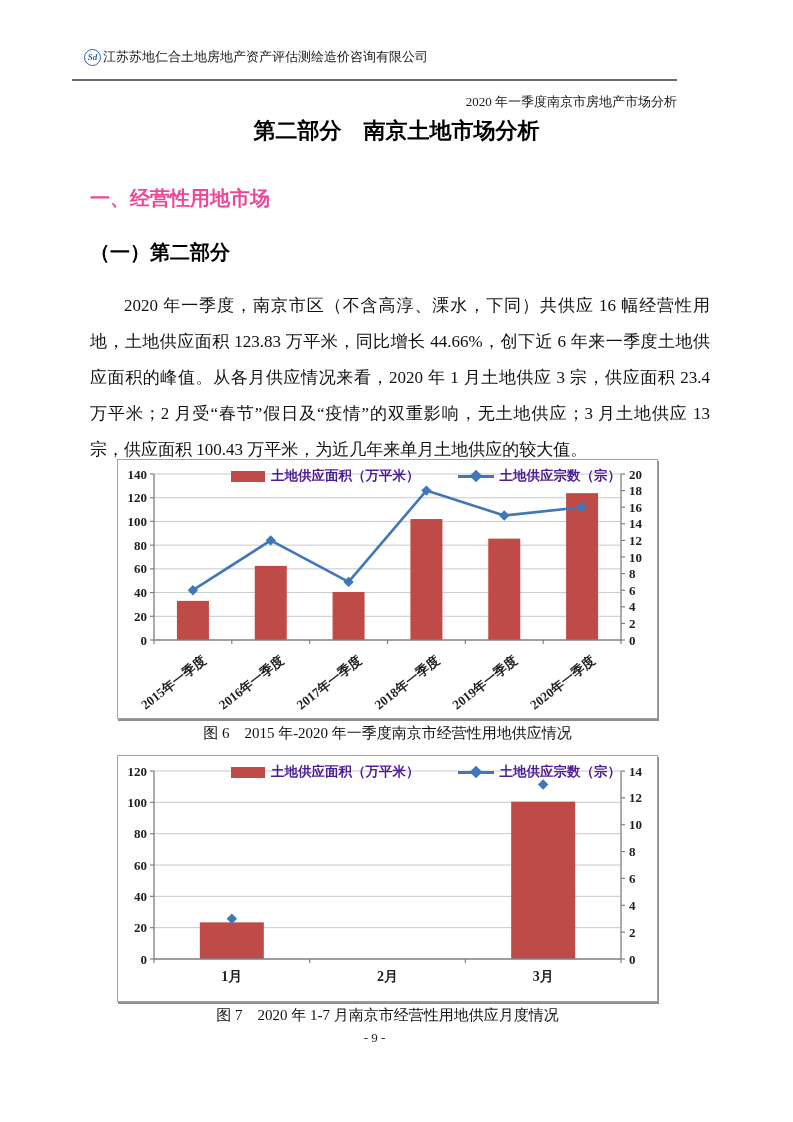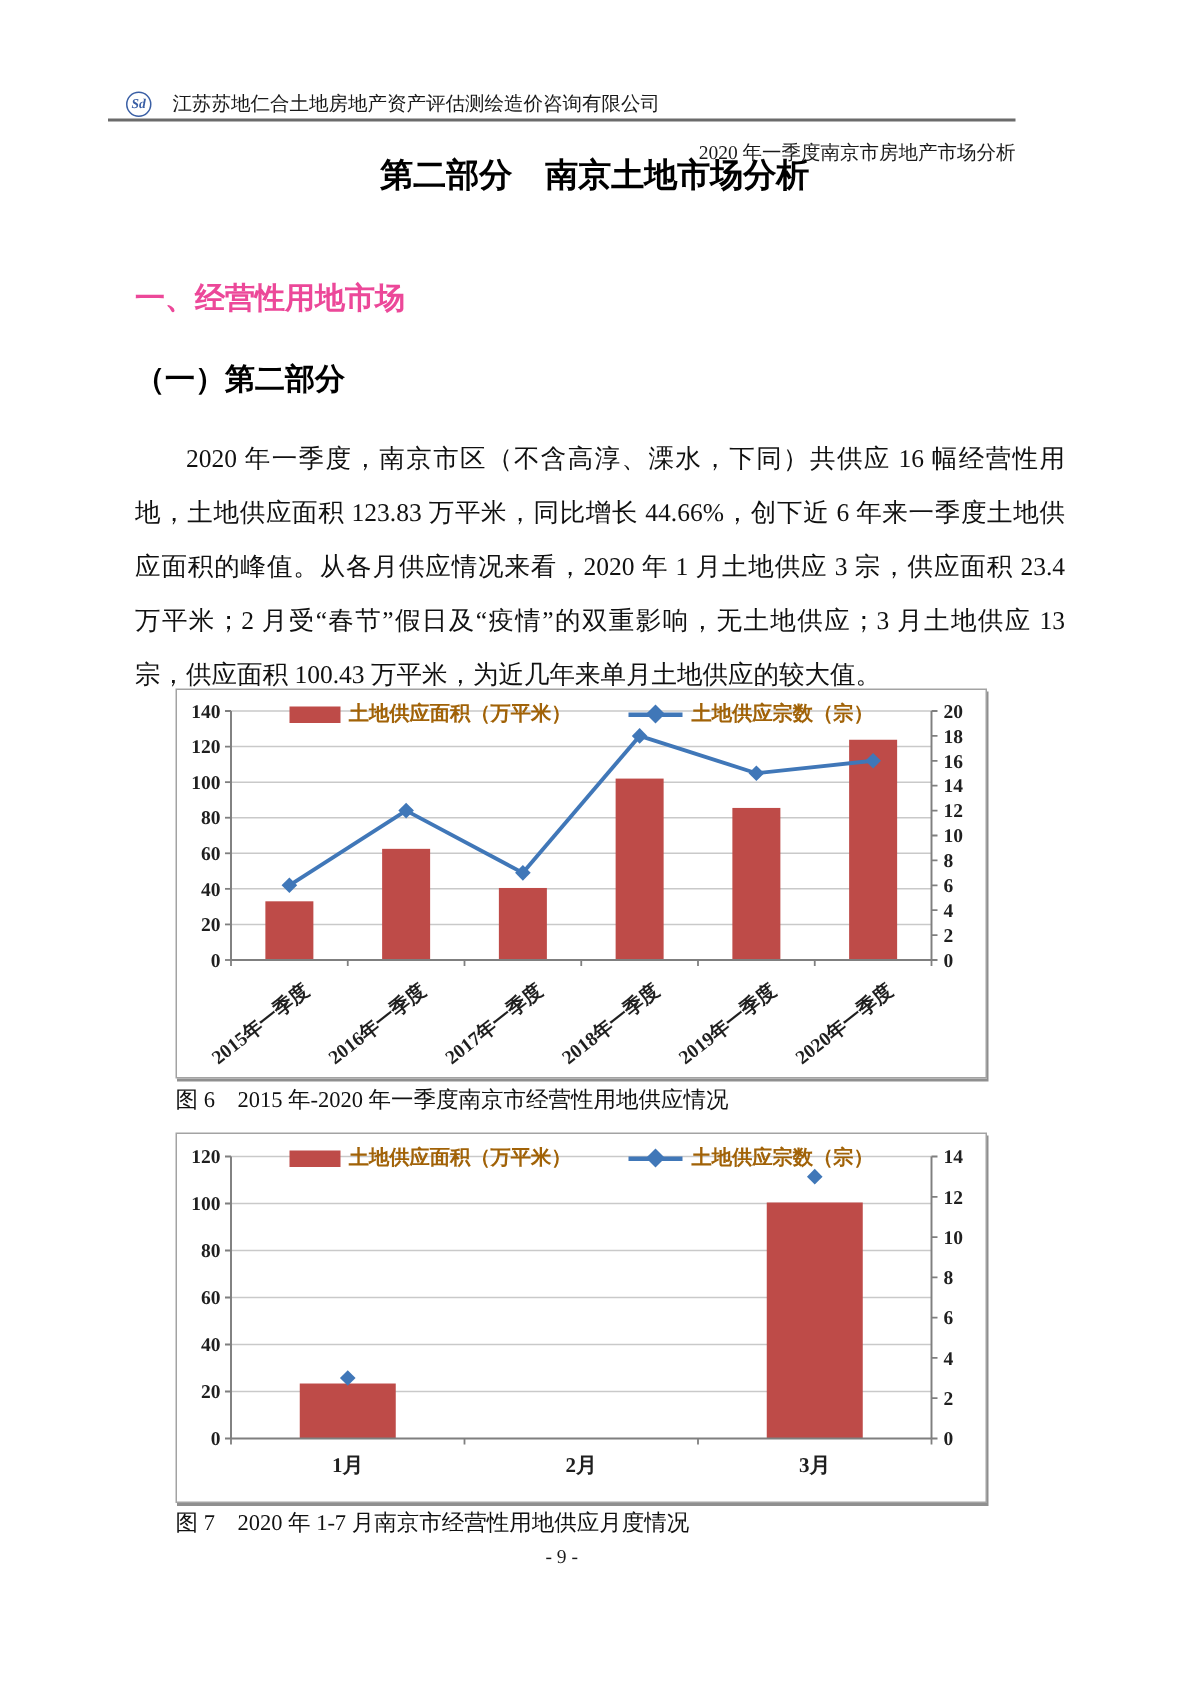--- a/index.html
+++ b/index.html
@@ -1,54 +1,54 @@
 <!DOCTYPE html>
 <html style="--bar: #BE4B48; --line: #4077B8;"><head>
 <meta charset="utf-8">
 <style>
   html,body { margin:0; padding:0; }
   body {
     width:793px; height:1122px; position:relative; background:#ffffff;
     font-family:"Liberation Serif", serif; color:#1a1a1a; overflow:hidden;
   }
   
-  .hdr-left { position:absolute; left:84px; top:60px; display:flex; align-items:center; gap:14px; font-size:13px; white-space:nowrap; }
+  .hdr-left { position:absolute; left:84px; top:48px; display:flex; align-items:center; gap:2px; font-size:13px; white-space:nowrap; }
   .logo {
     width:17px; height:17px; border:1.5px solid #3a5fa5; border-radius:50%;
     color:#3a5fa5; font:italic 700 9px "Liberation Serif", serif;
     display:inline-flex; align-items:center; justify-content:center; box-sizing:border-box;
   }
   .hdr-right { position:absolute; right:116px; top:54px; font-size:13px; white-space:nowrap;margin-top:39px; }
   .rule { position:absolute; left:72px; top:79px; width:605px; height:2px; background:#6b6b6b; }
   
-  .part-title { position:absolute; top:102px; left:0; width:100%; text-align:center; margin:0;
+  .part-title { position:absolute; top:116px; left:0; width:100%; text-align:center; margin:0;
     font:700 22px "Liberation Sans", sans-serif; color:#000; }
   .h2 { position:absolute; top:185px; left:90px; margin:0; font:700 20px "Liberation Sans", sans-serif; color:#ec4899; }
   .h3 { position:absolute; top:239px; left:90px; margin:0; font:700 20px "Liberation Sans", sans-serif; color:#000; }
   
   .body-par { position:absolute; top:288px; left:90px; width:620px; margin:0;
     font-size:17px; line-height:36px; text-align:justify; text-indent:2em; color:#111; }
   
   .figure { position:absolute; left:117px; width:539px; background:#fff;
     border:1px solid #a3a3a3; box-shadow:1px 2px 0 #8f8f8f; }
   #fig6 { top:459px; height:258px; }
   #fig7 { top:755px; height:245px; }
   .figure svg { display:block; }
   svg text.ax  { font:700 13px "Liberation Serif", serif; fill:#1f1f1f; }
   svg text.xl  { font:700 13px "Liberation Serif", serif; fill:#1f1f1f; }
   svg text.xl2 { font:700 14px "Liberation Serif", serif; fill:#1f1f1f; }
-  .legend { position:absolute; left:36px; right:36px; top:7px; display:flex; justify-content:center;
-    align-items:center; gap:38px; font-weight:700; font-size:13.5px; color:#a16207; white-space:nowrap; }
+  .legend { position:absolute; left:36px; right:36px; top:7px; display:flex; justify-content:flex-end;
+    align-items:center; gap:38px; font-weight:700; font-size:13.5px; color:#4c1d95; white-space:nowrap; }
   .litem { display:flex; align-items:center; gap:6px; }
   .sw-bar { width:34px; height:11px; background:var(--bar,#be4b48); display:inline-block; }
   .sw-line { width:36px; height:3px; background:var(--line,#4077b8); position:relative; display:inline-block; }
   .sw-line .dia { position:absolute; left:50%; top:50%; width:9px; height:9px;
     background:var(--line,#4077b8); transform:translate(-50%,-50%) rotate(45deg); }
   
-  .caption { position:absolute; left:117px; width:541px; text-align:left; font-size:15px; color:#111; }
+  .caption { position:absolute; left:117px; width:541px; text-align:center; font-size:15px; color:#111; }
   #cap6 { top:724px; }
   #cap7 { top:1006px; }
   .pageno { position:absolute; top:1030px; left:72px; width:605px; text-align:center; font-size:13px; }
 </style>
 </head>
 <body>
 
 <div class="hdr-left">
   <span class="logo">Sd</span>
   <span>江苏苏地仁合土地房地产资产评估测绘造价咨询有限公司</span>

